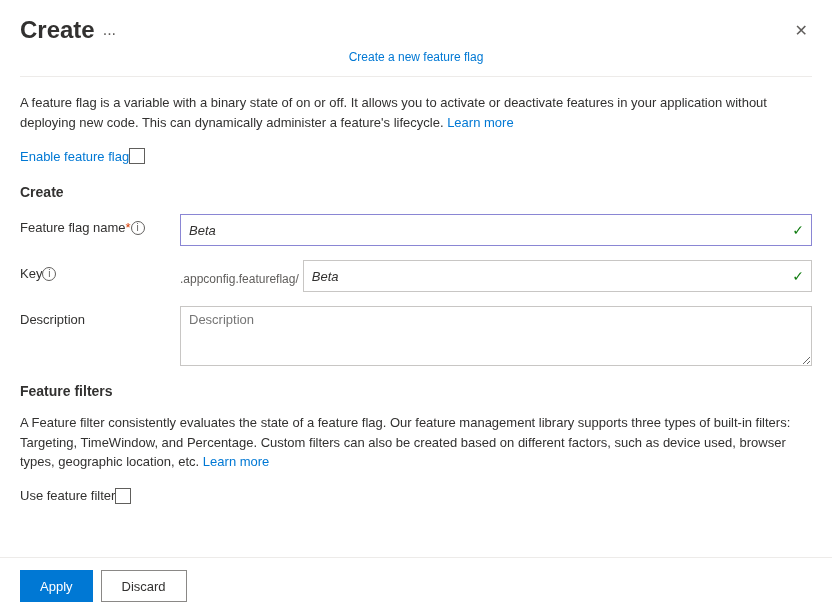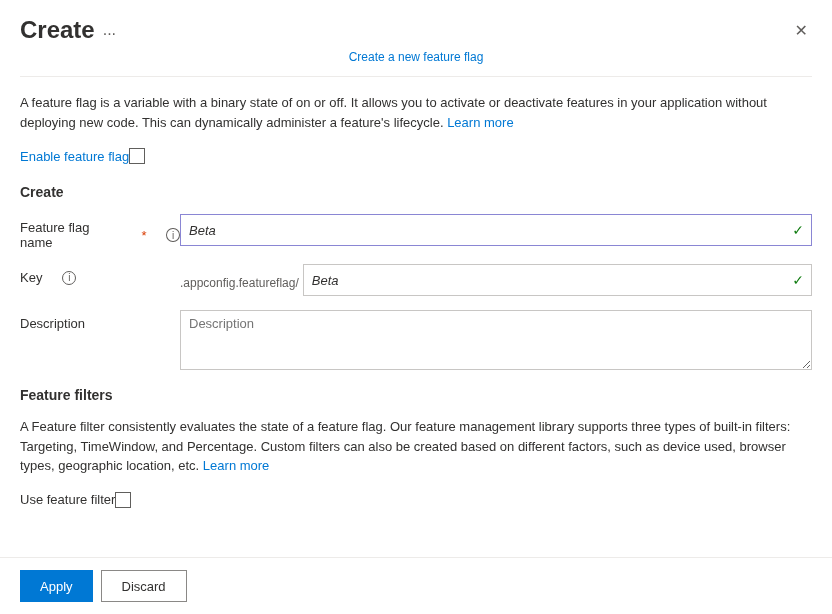--- a/index.html
+++ b/index.html
@@ -102,21 +102,21 @@
       margin-bottom: 14px;
     }
     .form-label {
       width: 160px;
       min-width: 160px;
       font-size: 13px;
       color: #323130;
       padding-top: 6px;
       display: flex;
       align-items: center;
-      gap: 20px;
+      gap: 0;
     }
     .required-star {
       color: #d83b01;
     }
     .info-icon {
       width: 14px;
       height: 14px;
       border-radius: 50%;
       border: 1px solid #605e5c;
       display: inline-flex;

